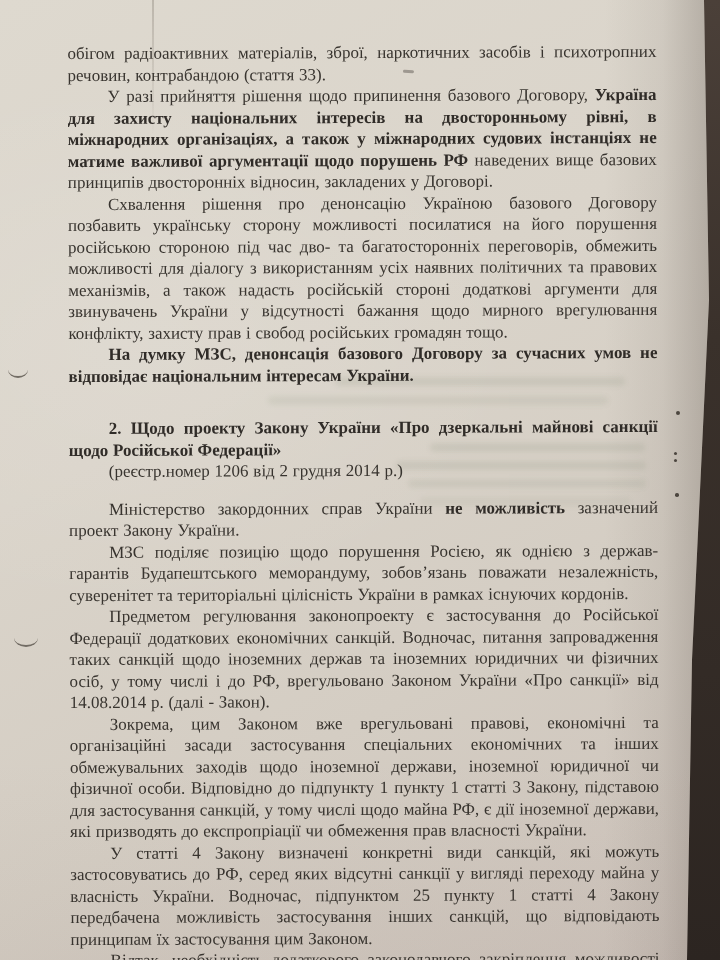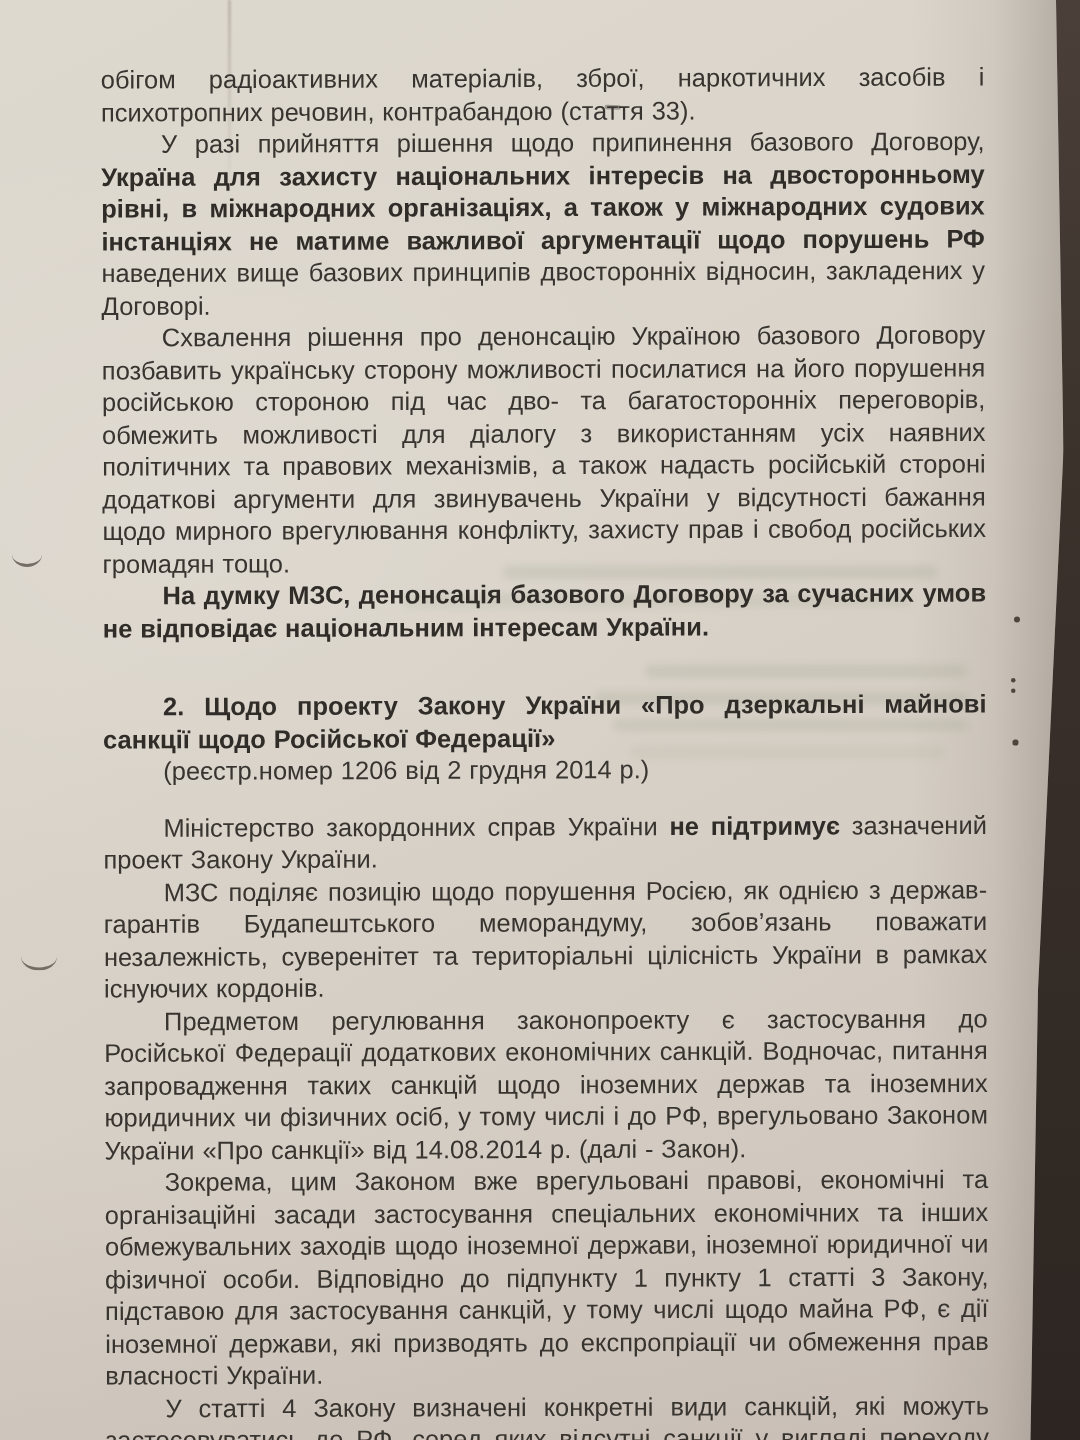--- a/index.html
+++ b/index.html
@@ -2,21 +2,21 @@
 <html><head>
 <meta charset="utf-8">
 <style>
   html, body { margin: 0; padding: 0; background: #241f1b; }
   .stage {
     position: relative;
     width: 720px;
     height: 960px;
     overflow: hidden;
     background: linear-gradient(180deg, #4b4039 0%, #3a312b 35%, #332b26 70%, #2c2521 100%);
-    font-family: Liberation Sans, sans-serif;
+    font-family: Liberation Serif, serif;
   }
   .paper {
     position: absolute;
     inset: 0;
     clip-path: polygon(0 0, 704px 0, 709px 300px, 692px 660px, 687px 960px, 0 960px);
     background:
       radial-gradient(ellipse 620px 420px at 18% 36%, rgba(255,255,255,0.10), rgba(255,255,255,0) 65%),
       linear-gradient(to right, rgba(0,0,0,0) 84%, rgba(104,94,87,0.10) 92%, rgba(92,82,75,0.32) 99%),
       linear-gradient(152deg, #ded9cf 0%, #dad4ca 38%, #d4cdc3 68%, #ccc2ba 100%);
   }
@@ -88,21 +88,21 @@
     <div class="speck" style="left:674px; top:459px; width:3px; height:3px;"></div>
     <div class="speck" style="left:675px; top:493px; width:3.5px; height:3.5px;"></div>
 
     <div class="page-text">
         <p class="para para-continuation"><span>обігом радіоактивних матеріалів, зброї, наркотичних засобів і психотропних речовин, контрабандою (стаття 33).</span></p>
         <p class="para para-body"><span>У разі прийняття рішення щодо припинення базового Договору, </span><span class="b">Україна для захисту національних інтересів на двосторонньому рівні, в міжнародних організаціях, а також у міжнародних судових інстанціях не матиме важливої аргументації щодо порушень РФ</span><span> наведених вище базових принципів двосторонніх відносин, закладених у Договорі.</span></p>
         <p class="para para-body"><span>Схвалення рішення про денонсацію Україною базового Договору позбавить українську сторону можливості посилатися на його порушення російською стороною під час дво- та багатосторонніх переговорів, обмежить можливості для діалогу з використанням усіх наявних політичних та правових механізмів, а також надасть російській стороні додаткові аргументи для звинувачень України у відсутності бажання щодо мирного врегулювання конфлікту, захисту прав і свобод російських громадян тощо.</span></p>
         <p class="para para-body"><span class="b">На думку МЗС, денонсація базового Договору за сучасних умов не відповідає національним інтересам України.</span></p>
         <p class="para para-heading"><span class="b">2. Щодо проекту Закону України «Про дзеркальні майнові санкції щодо Російської Федерації»</span></p>
         <p class="para para-note"><span>(реєстр.номер 1206 від 2 грудня 2014 р.)</span></p>
-        <p class="para para-body"><span>Міністерство закордонних справ України </span><span class="b">не підтримує</span><span> зазначений проект Закону України.</span></p>
+        <p class="para para-body"><span>Міністерство закордонних справ України </span><span class="b">не можливість</span><span> зазначений проект Закону України.</span></p>
         <p class="para para-body"><span>МЗС поділяє позицію щодо порушення Росією, як однією з держав-гарантів Будапештського меморандуму, зобов’язань поважати незалежність, суверенітет та територіальні цілісність України в рамках існуючих кордонів.</span></p>
         <p class="para para-body"><span>Предметом регулювання законопроекту є застосування до Російської Федерації додаткових економічних санкцій. Водночас, питання запровадження таких санкцій щодо іноземних держав та іноземних юридичних чи фізичних осіб, у тому числі і до РФ, врегульовано Законом України «Про санкції» від 14.08.2014 р. (далі - Закон).</span></p>
         <p class="para para-body"><span>Зокрема, цим Законом вже врегульовані правові, економічні та організаційні засади застосування спеціальних економічних та інших обмежувальних заходів щодо іноземної держави, іноземної юридичної чи фізичної особи. Відповідно до підпункту 1 пункту 1 статті 3 Закону, підставою для застосування санкцій, у тому числі щодо майна РФ, є дії іноземної держави, які призводять до експропріації чи обмеження прав власності України.</span></p>
         <p class="para para-body"><span>У статті 4 Закону визначені конкретні види санкцій, які можуть застосовуватись до РФ, серед яких відсутні санкції у вигляді переходу майна у власність України. Водночас, підпунктом 25 пункту 1 статті 4 Закону передбачена можливість застосування інших санкцій, що відповідають принципам їх застосування цим Законом.</span></p>
         <p class="para para-body"><span>Відтак, необхідність додаткового законодавчого закріплення можливості застосування санкцій до РФ наразі відсутня, а питання захисту національних</span></p>
       </div>
   </div>
 </div>
 
 </body></html>

